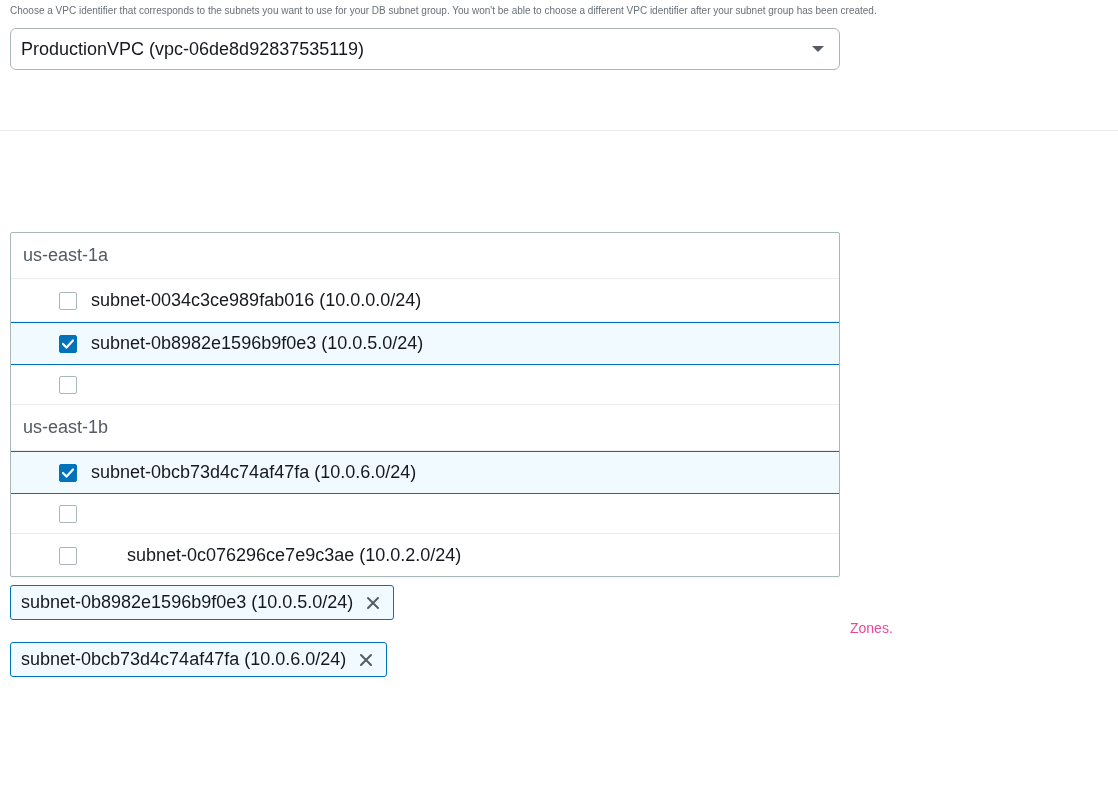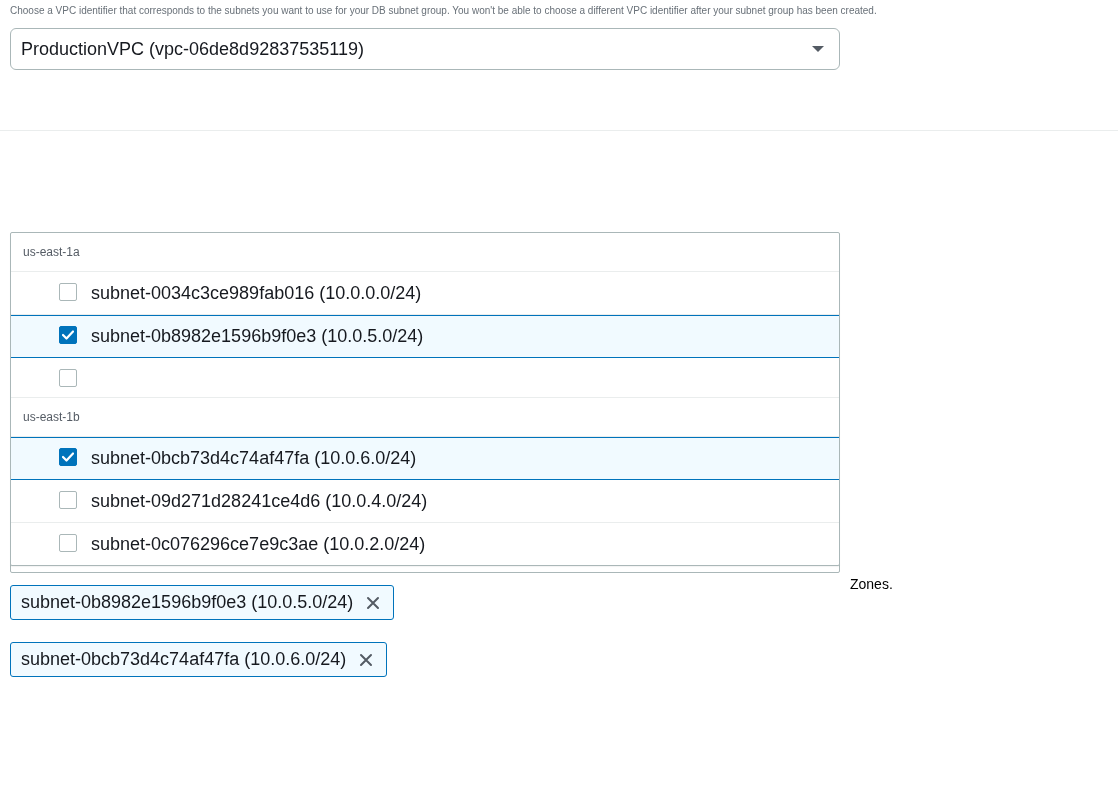--- a/index.html
+++ b/index.html
@@ -66,37 +66,38 @@
       left: 10px;
       top: 232px;
       width: 830px;
       background: #ffffff;
       border: 1px solid #aab7b8;
       border-radius: 2px;
       box-shadow: 0 1px 1px rgba(0,0,0,0.05);
       z-index: 10;
     }
     .group-header {
-      font-size: 12px;
+      font-size: 18px;
       color: #545b64;
       padding: 12px 12px;
       border-bottom: 1px solid #eaeded;
     }
     .option-row {
       display: flex;
-      align-items: flex-start;
+      align-items: center;
       padding: 10px 12px 10px 48px;
       border-bottom: 1px solid #eaeded;
       cursor: pointer;
       font-size: 18px;
       color: #16191f;
       border-top: 1px solid transparent;
     }
     .option-row:last-child {
       border-bottom: none;
+      gap: 36px;
     }
     .option-row.selected {
       background: #f1faff;
       border-top: 1px solid #0073bb;
       border-bottom: 1px solid #0073bb;
     }
     .checkbox-box {
       width: 18px;
       height: 18px;
       border: 1px solid #aab7b8;
@@ -168,23 +169,23 @@
       cursor: pointer;
       display: inline-flex;
       align-items: center;
       justify-content: center;
       width: 20px;
       height: 20px;
     }
     .background-text {
       position: absolute;
       left: 850px;
-      top: 576px;
+      top: 620px;
       font-size: 14px;
-      color: #000000;
+      color: #ec4899;
       z-index: 1;
     }
     .content-wrapper {
       position: relative;
     }
   </style>
 </head>
 <body>
 
 <div class="content-wrapper">
@@ -227,21 +228,20 @@
         <div class="option-row selected">
           <span class="checkbox-box checked">
             <svg width="12" height="10" viewBox="0 0 12 10">
               <path d="M1 5 L4.5 8.5 L11 1.5" stroke="#ffffff" stroke-width="2.2" fill="none" stroke-linecap="round" stroke-linejoin="round"></path>
             </svg>
           </span>
           <span class="option-label">subnet-0bcb73d4c74af47fa (10.0.6.0/24)</span>
         </div>
         <div class="option-row">
           <span class="checkbox-box"></span>
-          <span class="option-label">subnet-09d271d28241ce4d6 (10.0.4.0/24)</span>
         </div>
         <div class="option-row">
           <span class="checkbox-box"></span>
           <span class="option-label">subnet-0c076296ce7e9c3ae (10.0.2.0/24)</span>
         </div>
       </div>
   </div>
 
   <div class="section" style="padding-top:0;">
     <div class="select-subnets-box">

